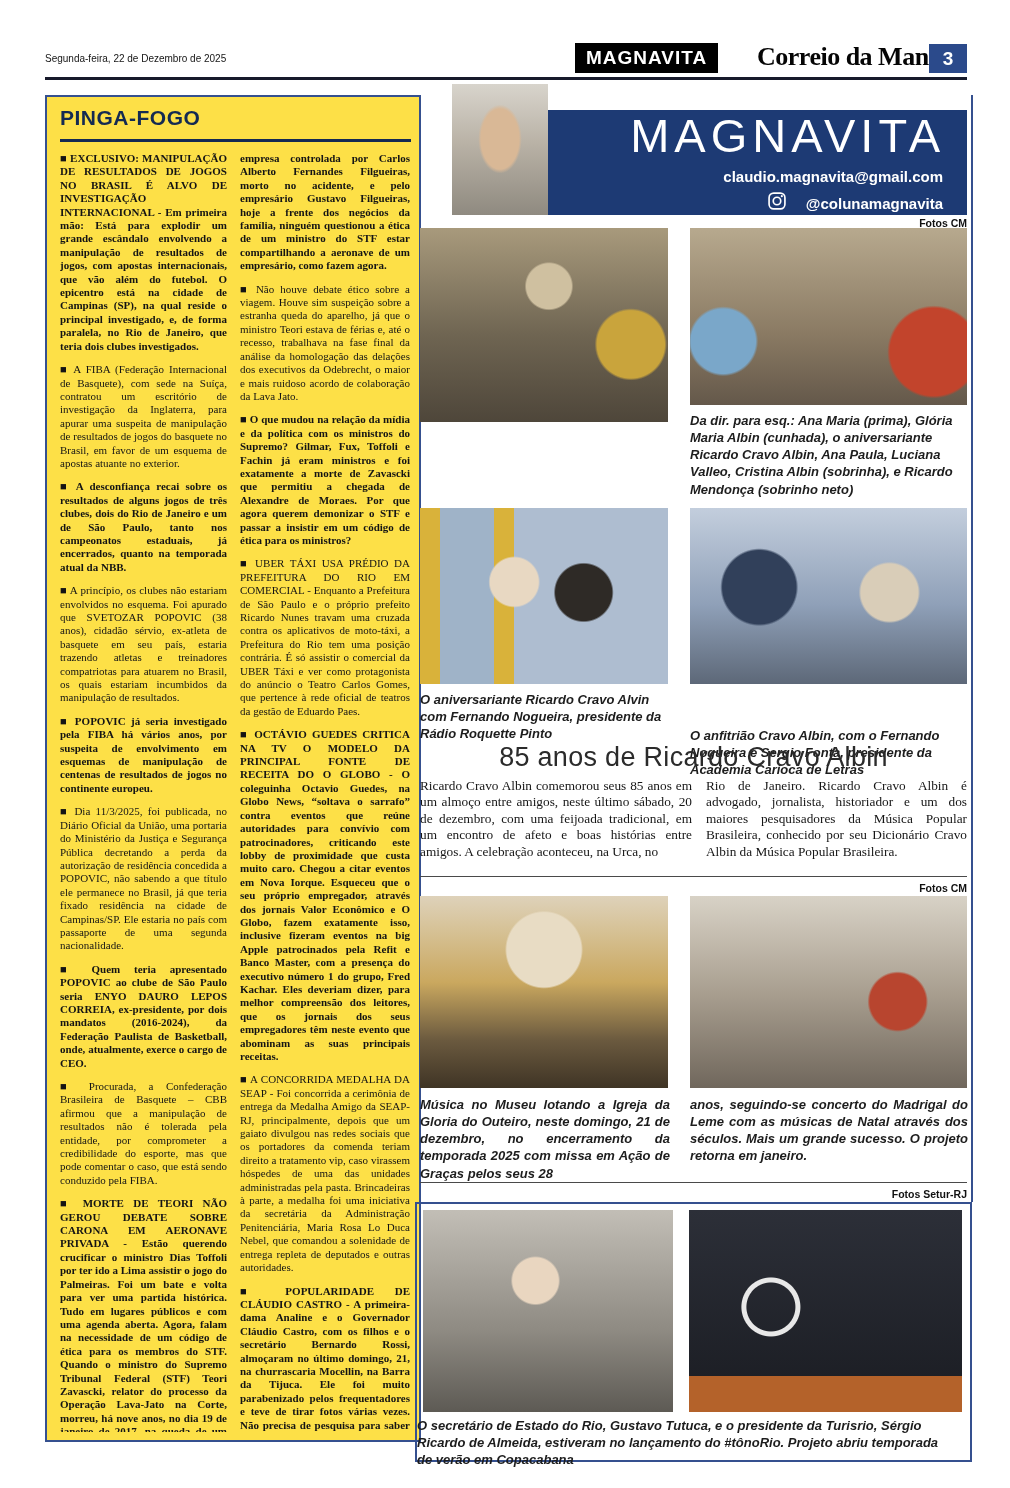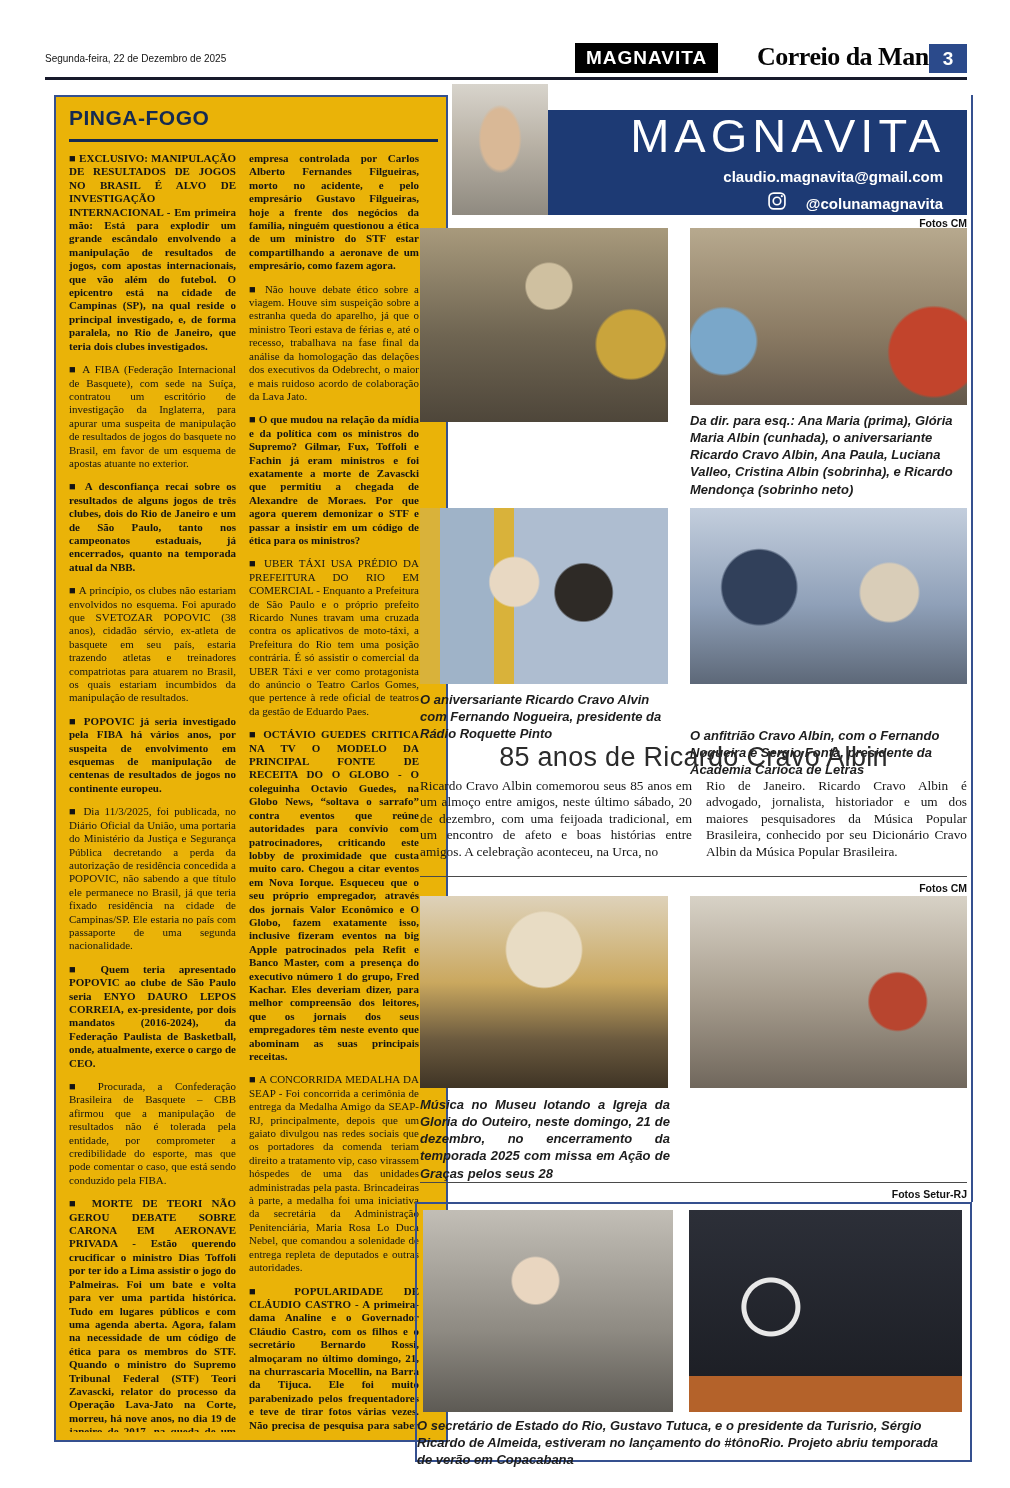--- a/index.html
+++ b/index.html
@@ -8,21 +8,21 @@
   
   .hdr-date{position:absolute;left:45px;top:53px;font-size:10px;color:#151515;}
   .hdr-tag{position:absolute;left:575px;top:43px;width:143px;height:30px;background:#000;color:#fff;
            display:flex;align-items:center;justify-content:center;font-size:19px;font-weight:700;letter-spacing:1px;}
   .hdr-brand{position:absolute;left:757px;top:42px;font-family:"Liberation Serif",serif;font-weight:700;
              font-size:26px;color:#050505;letter-spacing:-0.5px;}
   .hdr-page{position:absolute;left:929px;top:44px;width:38px;height:29px;background:#2b4a8b;color:#fff;
             display:flex;align-items:center;justify-content:center;font-size:19px;font-weight:700;}
   .hdr-rule{position:absolute;left:45px;top:77px;width:922px;height:3px;background:#171a2b;}
   
-  .pf-box{position:absolute;left:54px;top:95px;width:372px;height:1343px;border:2px solid #35508f;background:#eab308;padding-left:18px;}
+  .pf-box{position:absolute;left:45px;top:95px;width:372px;height:1343px;border:2px solid #35508f;background:#fde047;}
   .pf-title{position:absolute;left:13px;top:9px;font-size:21px;font-weight:800;color:#142a52;letter-spacing:0.5px;}
   .pf-title-rule{position:absolute;left:13px;top:42px;right:8px;height:3px;background:#142a52;}
   .pf-col{position:absolute;top:55px;height:1280px;overflow:hidden;font-family:"Liberation Serif",serif;
           font-size:11px;line-height:13.4px;text-align:justify;color:#141414;}
   .pf-col1{left:13px;width:167px;}
   .pf-col2{left:193px;width:170px;}
   .pf-item{margin:0 0 10px 0;}
   .pf-item.bold{font-weight:700;}
   
   .banner{position:absolute;left:478px;top:110px;width:489px;height:105px;background:#1d3a74;}
@@ -144,20 +144,21 @@
 
   <div class="headline">85 anos de Ricardo Cravo Albin</div>
   <div class="art art1">Ricardo Cravo Albin comemorou seus 85 anos em um almoço entre amigos, neste último sábado, 20 de dezembro, com uma feijoada tradicional, em um encontro de afeto e boas histórias entre amigos. A celebração aconteceu, na Urca, no</div>
   <div class="art art2">Rio de Janeiro. Ricardo Cravo Albin é advogado, jornalista, historiador e um dos maiores pesquisadores da Música Popular Brasileira, conhecido por seu Dicionário Cravo Albin da Música Popular Brasileira.</div>
   <div class="rule-thin" style="top:876px;"></div>
   <div class="credit" style="top:882px;">Fotos CM</div>
 
   <div class="photo ph5"></div>
   <div class="photo ph6"></div>
   <div class="cap just" style="left:420px;top:1096px;width:250px;">Música no Museu lotando a Igreja da Gloria do Outeiro, neste domingo, 21 de dezembro, no encerramento da temporada 2025 com missa em Ação de Graças pelos seus 28</div>
+  <div class="cap just" style="left:690px;top:1096px;width:278px;">anos, seguindo-se concerto do Madrigal do Leme com as músicas de Natal através dos séculos. Mais um grande sucesso. O projeto retorna em janeiro.</div>
   <div class="rule-thin" style="top:1182px;"></div>
   <div class="credit" style="top:1188px;">Fotos Setur-RJ</div>
 
   <div class="vline"></div>
   <div class="bottom-box">
     <div class="ph7"></div>
     <div class="ph8"></div>
     <div class="cap-bottom">O secretário de Estado do Rio, Gustavo Tutuca, e o presidente da Turisrio, Sérgio Ricardo de Almeida, estiveram no lançamento do #tônoRio. Projeto abriu temporada de verão em Copacabana</div>
   </div>
 

